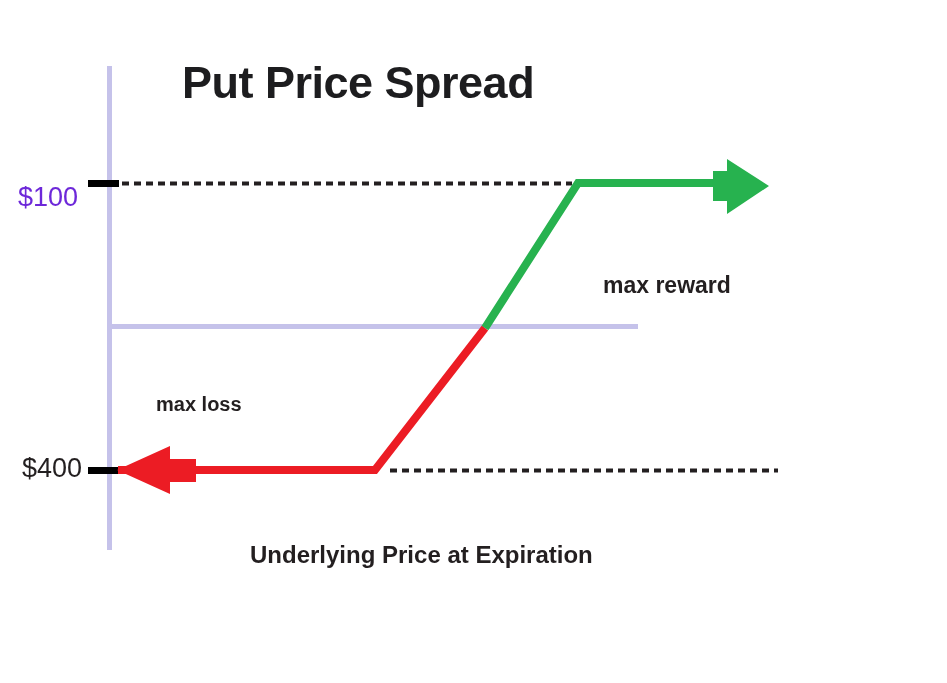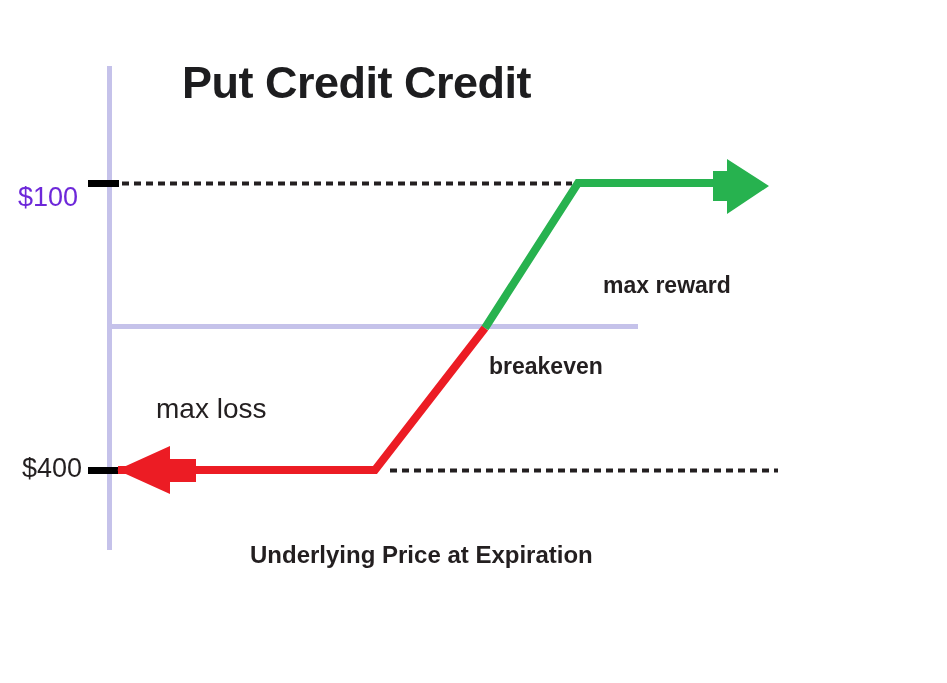--- a/index.html
+++ b/index.html
@@ -66,22 +66,22 @@
   #annot-breakeven {
     left: 489px;
     top: 353px;
     font-size: 23px;
     font-weight: bold;
     color: #231f20;
   }
   #annot-max-loss {
     left: 156px;
     top: 393px;
-    font-size: 28px;
-    font-weight: normal;
+    font-size: 20px;
+    font-weight: bold;
     color: #231f20;
   }
   #xaxis-label {
     left: 250px;
     top: 541px;
     font-size: 24px;
     font-weight: bold;
     color: #231f20;
   }
 </style>
@@ -106,27 +106,26 @@
 
     <polyline points="118,470 375,470 485,328" fill="none" stroke="#ec1c24" stroke-width="8" stroke-linejoin="miter" stroke-linecap="butt"></polyline>
 
     <polyline points="485,328 578,183 730,183" fill="none" stroke="#27b24f" stroke-width="8" stroke-linejoin="miter" stroke-linecap="butt"></polyline>
 
     <polygon points="117,470 170,446 170,459 196,459 196,482 170,482 170,494" fill="#ec1c24"></polygon>
 
     <polygon points="769,186 727,159 727,171 713,171 713,201 727,201 727,214" fill="#27b24f"></polygon>
   </svg>
 
-  <div class="txt" id="chart-title">Put Credit Credit</div>
+  <div class="txt" id="chart-title">Put Price Spread</div>
 
   <div class="txt" id="ylabel-top">$100</div>
 
   <div class="txt" id="ylabel-bottom">$400</div>
 
   <div class="txt" id="annot-max-reward">max reward</div>
 
-  <div class="txt" id="annot-breakeven">breakeven</div>
 
   <div class="txt" id="annot-max-loss">max loss</div>
 
   <div class="txt" id="xaxis-label">Underlying Price at Expiration</div>
 
 </div>
 
 </body></html>

